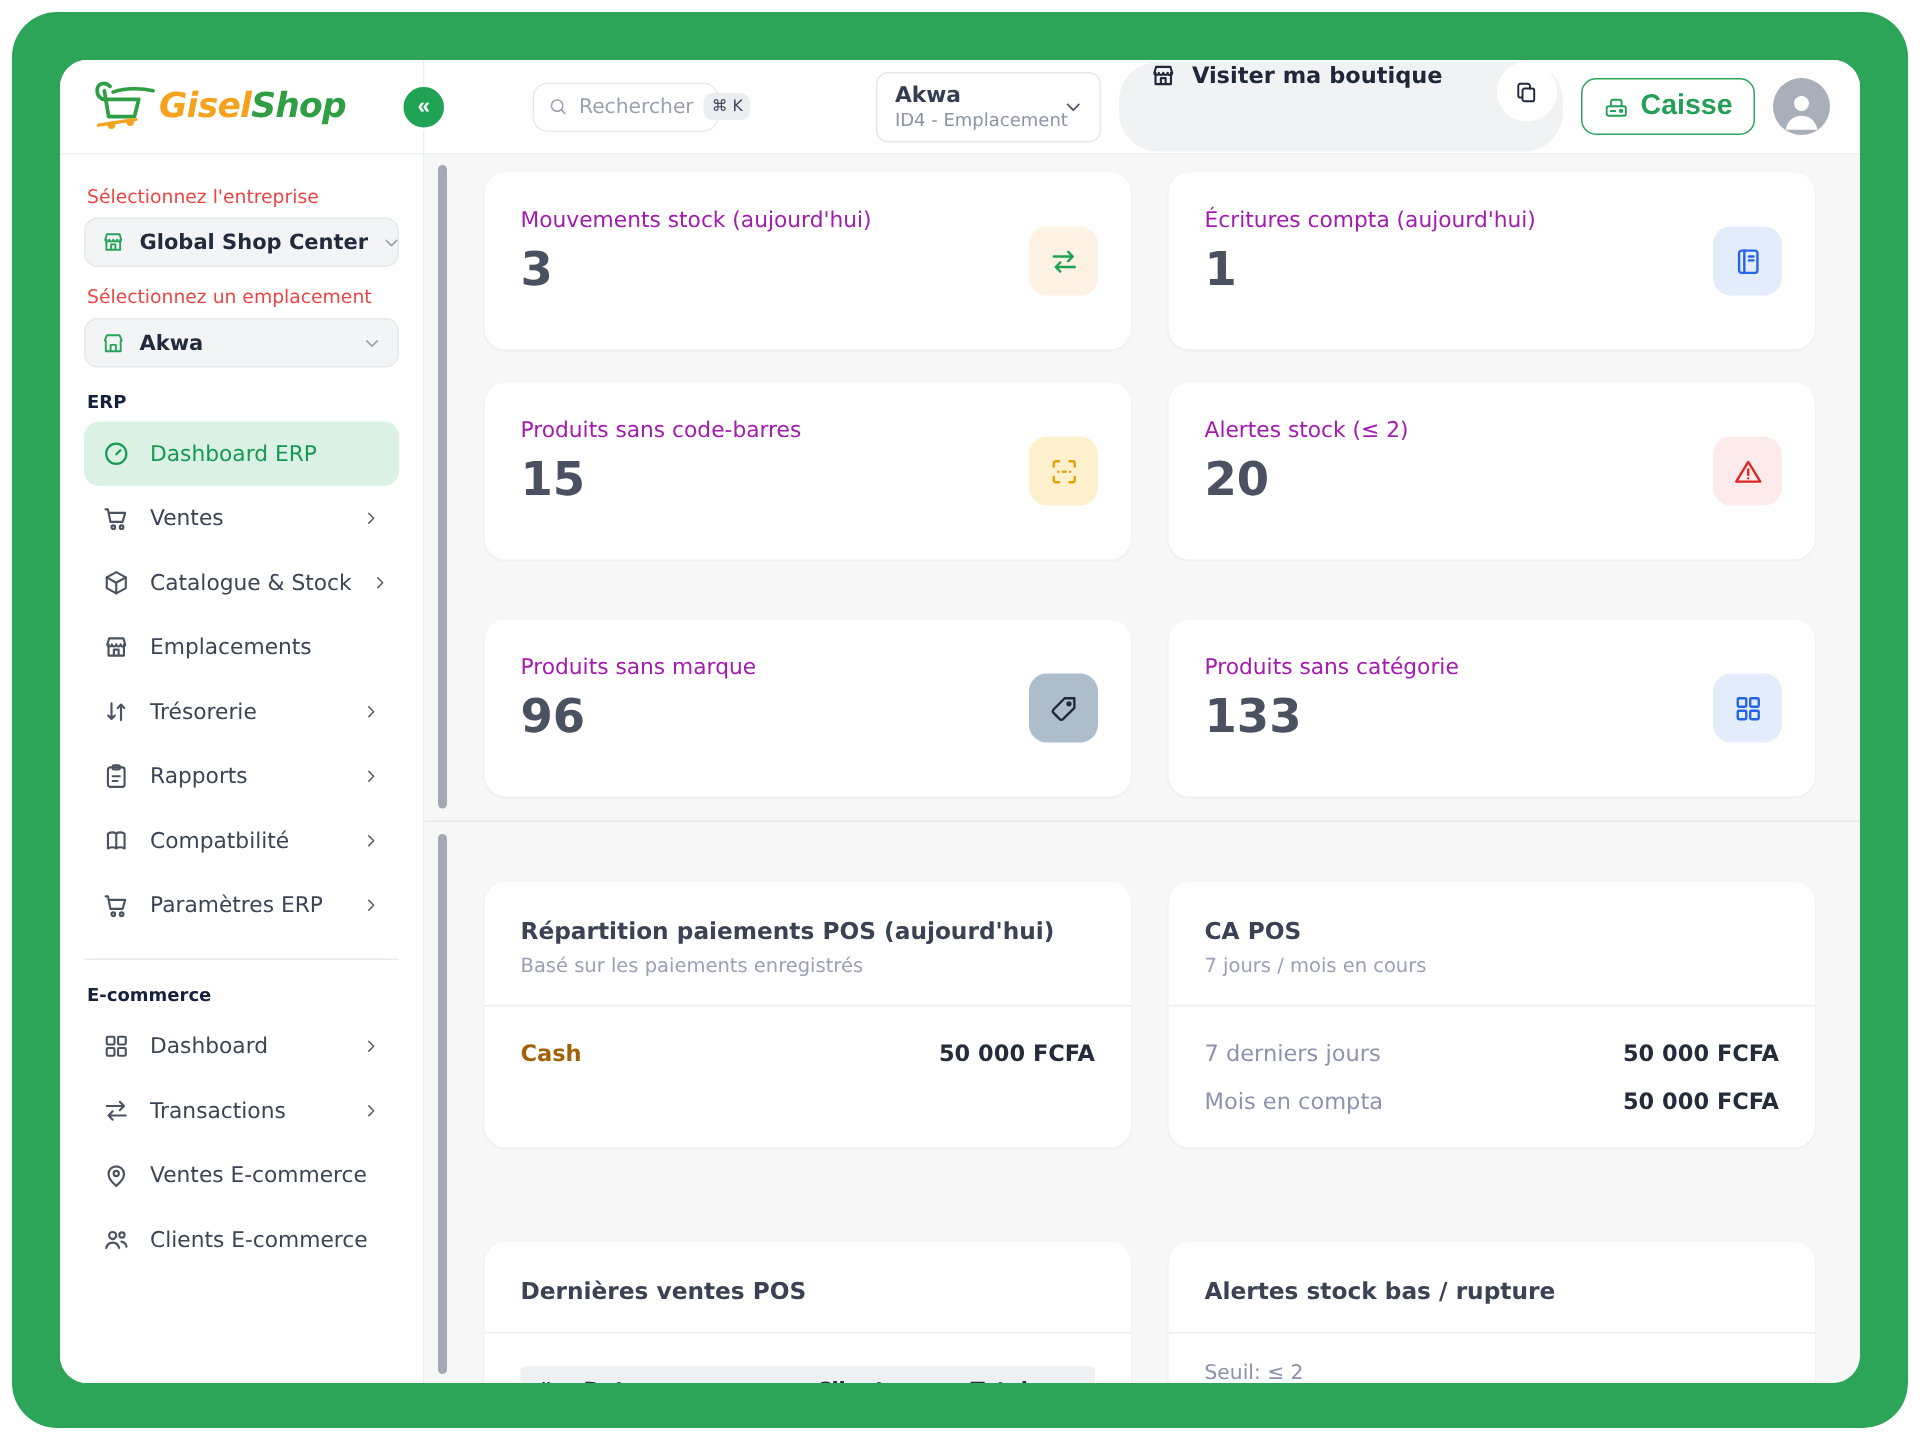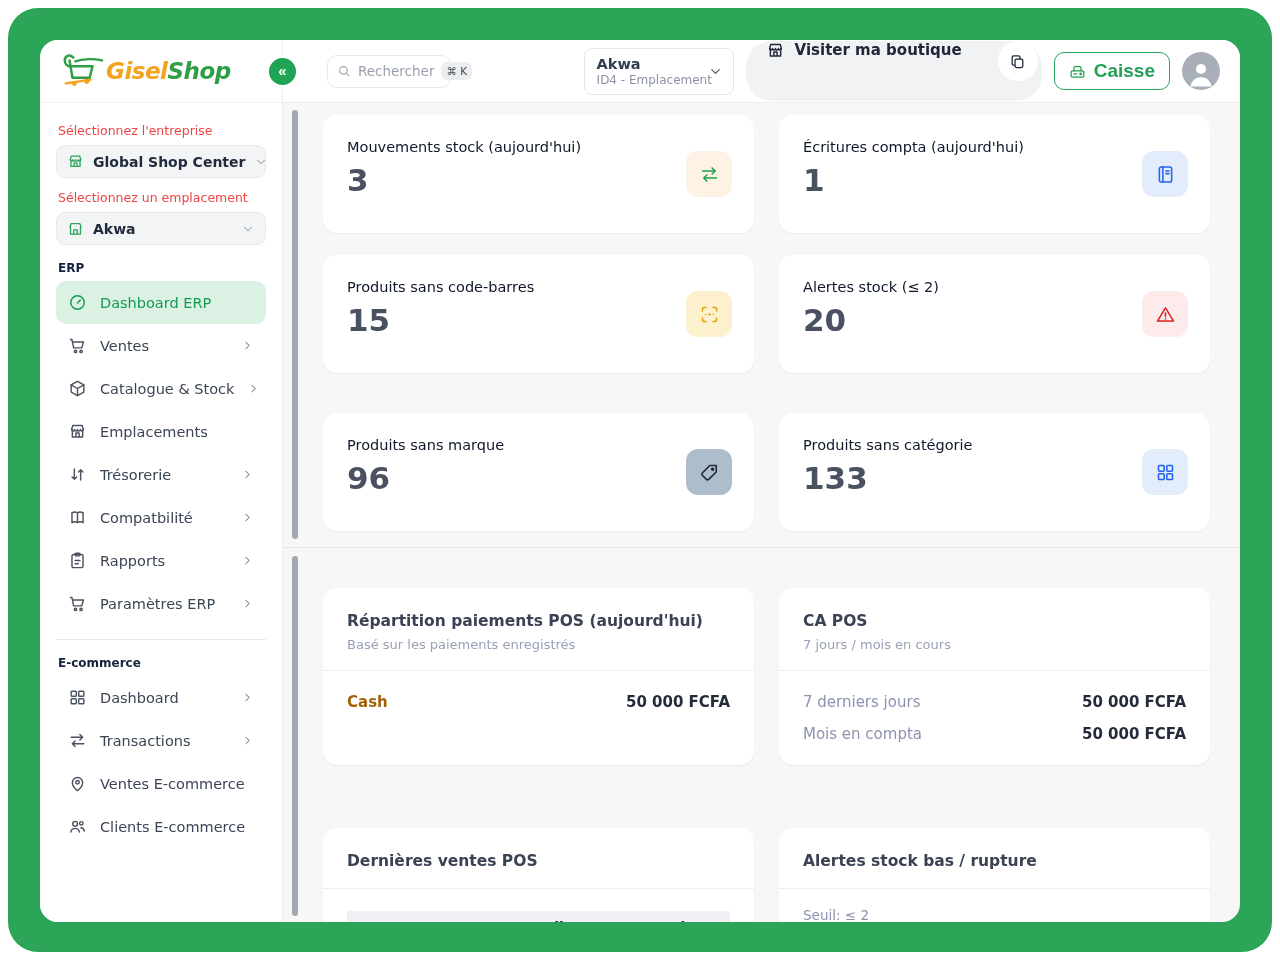--- a/index.html
+++ b/index.html
@@ -32,21 +32,21 @@
   .nav-item .ic { width:19px; height:19px; color:#4b5260; }
   .nav-item .lbl { flex:1; white-space:nowrap; }
   .nav-item .chev { width:13px; height:13px; color:#565d6b; }
   .nav-item.active { background:#daf1e4; color:#149a54; }
   .nav-item.active .ic { color:#149a54; }
 
   
   .right { flex:1; display:flex; flex-direction:column; position:relative; min-width:0; }
   .topbar { height:63px; flex:none; background:#ffffff; border-bottom:1px solid #ebedf0; display:flex; align-items:center; padding:0 20px 0 44px; gap:12px; position:relative; z-index:3; }
   .collapse-btn { position:absolute; left:-16px; top:16px; width:31px; height:31px; border-radius:50%; background:#21a355; border:2px solid #ffffff; color:#fff; font-size:15px; font-weight:bold; display:flex; align-items:center; justify-content:center; cursor:pointer; line-height:1; padding-bottom:2px; }
-  .searchbox { width:124px; height:33px; background:#fff; border:1px solid #e7e9ec; border-radius:10px; display:flex; align-items:center; gap:7px; padding:0 7px 0 9px; cursor:text; }
+  .searchbox { width:124px; height:33px; background:#fff; border:1px solid #e7e9ec; border-radius:10px; display:flex; align-items:center; gap:7px; padding:0 7px 0 9px; cursor:text;margin-left:28px; }
   .searchbox .ic { width:14px; height:14px; color:#9aa1ad; }
   .searchbox .ph { flex:1; font-size:13.5px; color:#9aa1ad; white-space:nowrap; }
   .kbd { background:#ebedf1; border-radius:6px; font-size:10.5px; color:#3f4655; padding:3px 5px; white-space:nowrap; }
   .tb-spacer { flex:1; }
   .loc-dd { width:150px; height:47px; background:#fff; border:1px solid #e5e7eb; border-radius:8px; display:flex; align-items:center; padding:0 10px 0 12px; cursor:pointer; }
   .loc-dd .lines { flex:1; min-width:0; }
   .loc-dd .l1 { font-size:14.5px; font-weight:600; color:#333d52; }
   .loc-dd .l2 { font-size:12px; color:#8c93a3; margin-top:1px; white-space:nowrap; }
   .loc-dd .chev { width:15px; height:15px; color:#4b5260; }
   .visit-pill { height:60px; background:#f1f2f4; border-radius:26px; display:flex; align-items:flex-start; gap:10px; padding:0 4px 0 20px; cursor:pointer; }
@@ -66,21 +66,21 @@
   .pane-top { height:445px; flex:none; border-bottom:1px solid #e3e5e9; padding:12px 30px 0 40px; }
   .pane-bottom { flex:1; padding:40px 30px 0 40px; overflow:hidden; }
   .vthumb { position:absolute; left:9px; width:6px; border-radius:3px; background:#a3a9b3; }
   .vthumb.t1 { top:7px; bottom:8px; }
   .vthumb.t2 { top:8px; bottom:6px; }
 
   .stat-row { display:flex; gap:25px; }
   .stat-row.r2 { margin-top:22px; }
   .stat-row.r3 { margin-top:40px; }
   .stat-card { flex:1; height:118px; background:#fff; border-radius:14px; padding:24px 24px 0 24px; position:relative; box-shadow:0 1px 2px rgba(16,24,40,.05); }
-  .stat-card .t { font-size:14.5px; color:#0f172a; }
+  .stat-card .t { font-size:14.5px; color:#a21caf; }
   .stat-card .v { font-size:31px; font-weight:bold; color:#4a5160; margin-top:7px; }
   .stat-card .icbox { position:absolute; right:22px; top:50%; transform:translateY(-50%); width:46px; height:46px; border-radius:12px; display:flex; align-items:center; justify-content:center; }
   .stat-card .icbox .ic { width:21px; height:21px; }
 
   .two-col { display:flex; gap:25px; }
   .two-col.row2 { margin-top:63px; }
   .info-card { flex:1; background:#fff; border-radius:14px; box-shadow:0 1px 2px rgba(16,24,40,.05); overflow:hidden; }
   .info-head { padding:24px 24px 18px 24px; border-bottom:1px solid #edeef2; }
   .info-head .ti { font-size:15.5px; font-weight:bold; color:#3a4254; }
   .info-head .su { font-size:13px; color:#9aa0b8; margin-top:7px; }
@@ -207,39 +207,39 @@
                 <span class="lbl">Trésorerie</span>
                 <span class="ic chev">
                   <svg viewBox="0 0 24 24">
                     <path d="M9 6l6 6-6 6"></path>
                   </svg>
                 </span>
               </div>
               <div class="nav-item">
                 <span class="ic">
                   <svg viewBox="0 0 24 24">
-                    <path d="M12 6c-1.8-1.3-4.5-1.3-7 0v12.5c2.5-1.3 5.2-1.3 7 0 1.8-1.3 4.5-1.3 7 0V6c-2.5-1.3-5.2-1.3-7 0zM12 6v12.5"></path>
-                  </svg>
-                </span>
-                <span class="lbl">Compatbilité</span>
-                <span class="ic chev">
-                  <svg viewBox="0 0 24 24">
-                    <path d="M9 6l6 6-6 6"></path>
-                  </svg>
-                </span>
-              </div>
-              <div class="nav-item">
-                <span class="ic">
-                  <svg viewBox="0 0 24 24">
                     <rect x="5" y="4.5" width="14" height="16.5" rx="2"></rect>
                     <rect x="9" y="2.8" width="6" height="3.4" rx="1"></rect>
                     <path d="M9 12h6M9 16h4"></path>
                   </svg>
                 </span>
                 <span class="lbl">Rapports</span>
+                <span class="ic chev">
+                  <svg viewBox="0 0 24 24">
+                    <path d="M9 6l6 6-6 6"></path>
+                  </svg>
+                </span>
+              </div>
+              <div class="nav-item">
+                <span class="ic">
+                  <svg viewBox="0 0 24 24">
+                    <path d="M12 6c-1.8-1.3-4.5-1.3-7 0v12.5c2.5-1.3 5.2-1.3 7 0 1.8-1.3 4.5-1.3 7 0V6c-2.5-1.3-5.2-1.3-7 0zM12 6v12.5"></path>
+                  </svg>
+                </span>
+                <span class="lbl">Compatbilité</span>
                 <span class="ic chev">
                   <svg viewBox="0 0 24 24">
                     <path d="M9 6l6 6-6 6"></path>
                   </svg>
                 </span>
               </div>
               <div class="nav-item">
                 <span class="ic">
                   <svg viewBox="0 0 24 24">
                     <circle cx="9.5" cy="19.5" r="1.5"></circle>

